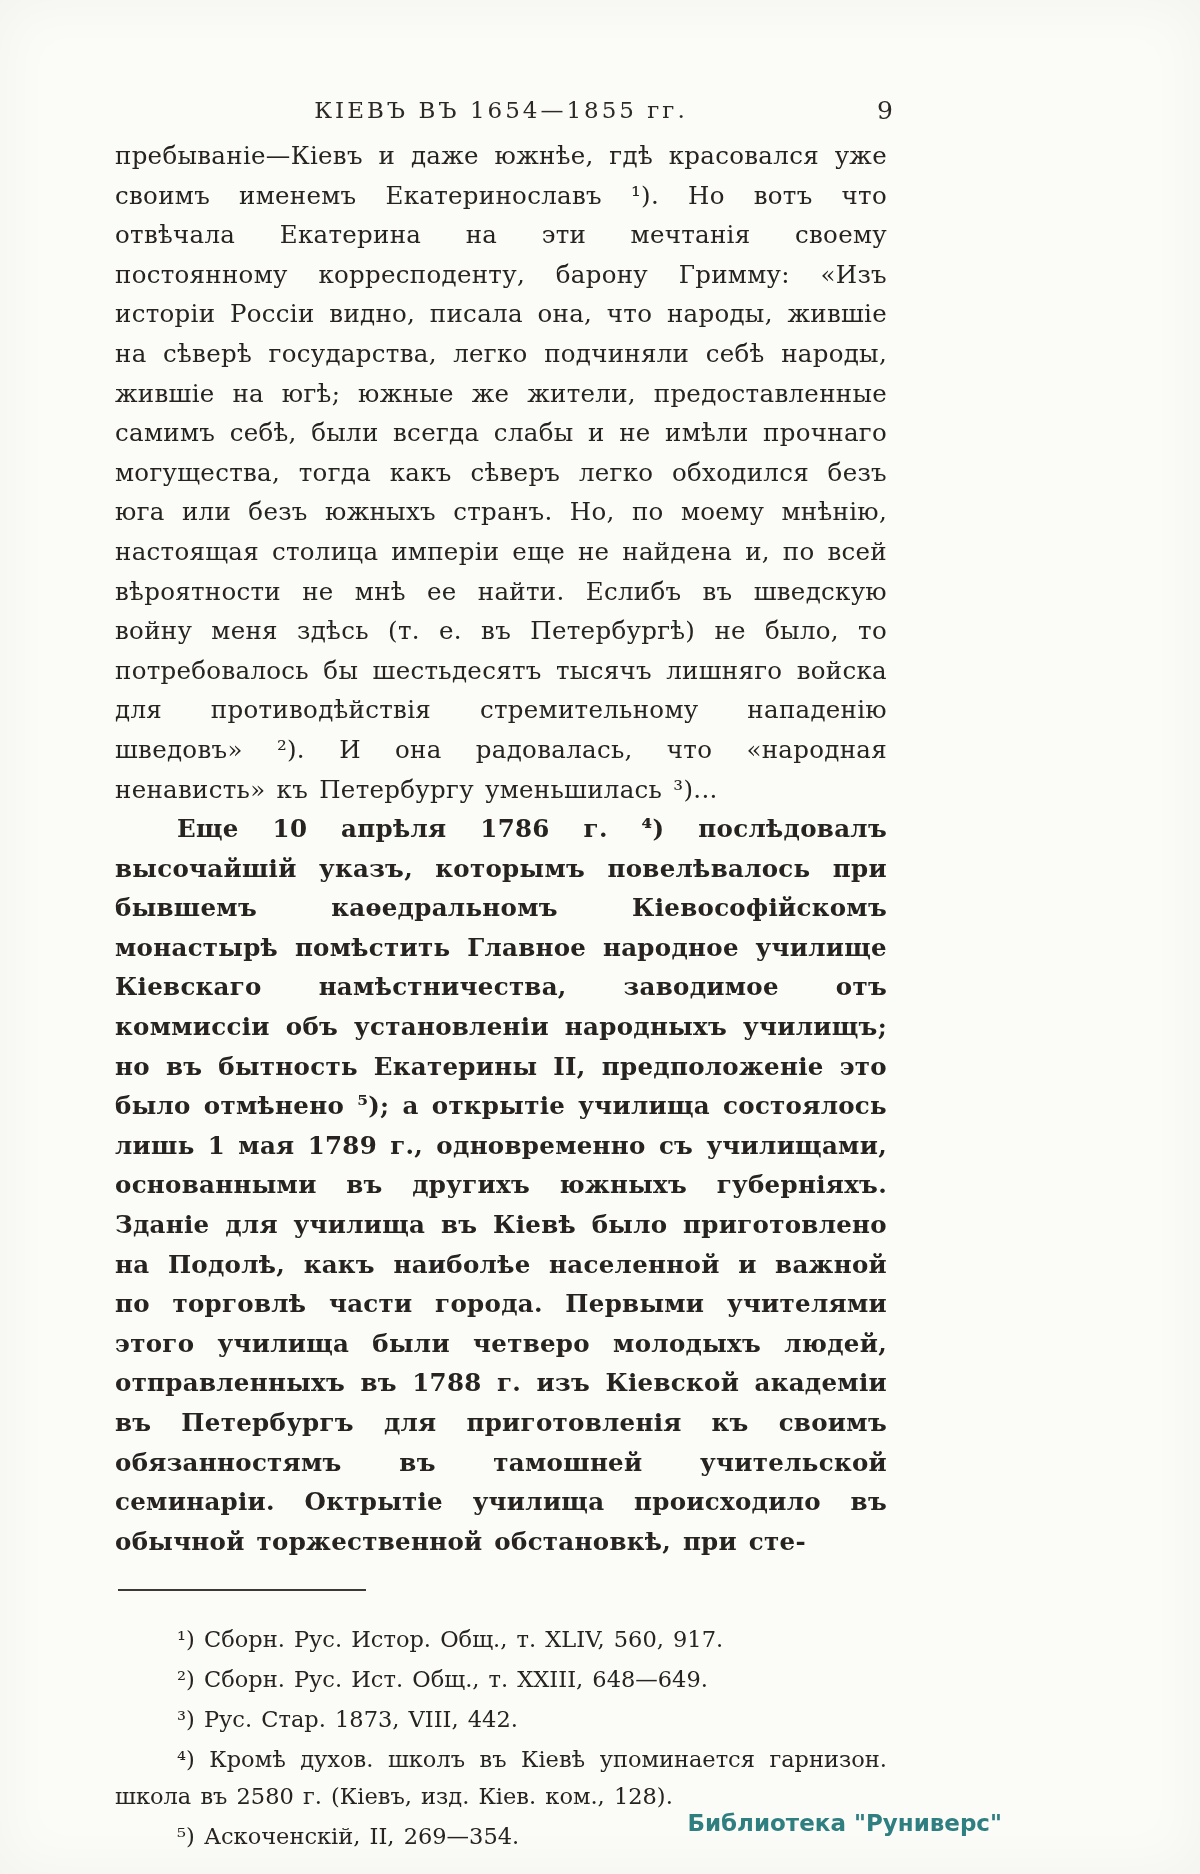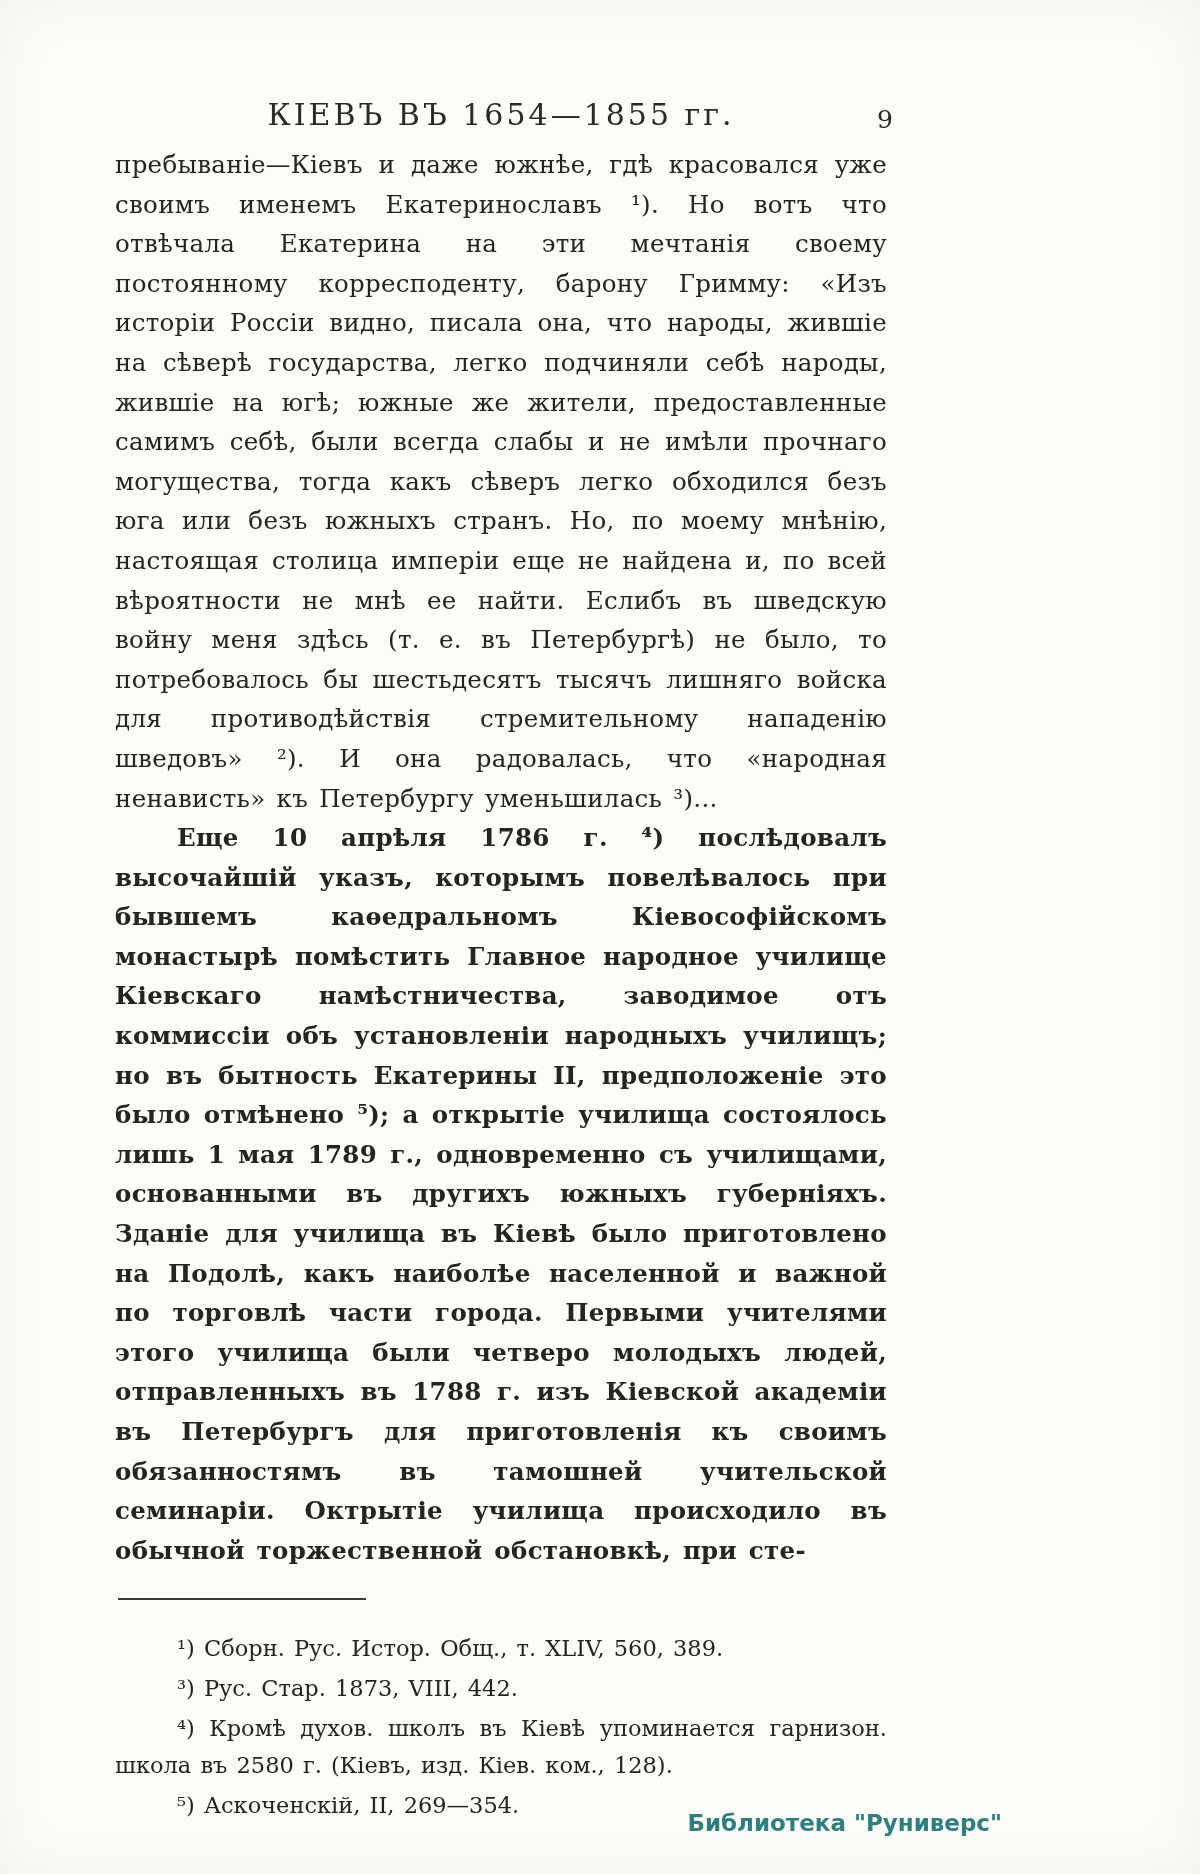--- a/index.html
+++ b/index.html
@@ -22,21 +22,21 @@
     box-shadow: inset 0 0 60px rgba(0,0,0,0.04);
   }
   .page-header {
     position: relative;
     width: 772px;
     margin-left: 115px;
     padding-top: 97px;
     text-align: center;
   }
   .running-title {
-    font-size: 30px;
+    font-size: 23px;
     letter-spacing: 3px;
     color: #2c2926;
   }
   .page-number {
     position: absolute;
     right: -6px;
     bottom: -2px;
     font-size: 25px;
     color: #2c2926;
   }
@@ -98,21 +98,22 @@
   </header>
 
   <main class="body-text">
     <p class="para">пребываніе—Кіевъ и даже южнѣе, гдѣ красовался уже своимъ именемъ Екатеринославъ ¹). Но вотъ что отвѣчала Екатерина на эти мечтанія своему постоянному корресподенту, барону Гримму: «Изъ исторіи Россіи видно, писала она, что народы, жившіе на сѣверѣ государства, легко подчиняли себѣ народы, жившіе на югѣ; южные же жители, предоставленные самимъ себѣ, были всегда слабы и не имѣли прочнаго могущества, тогда какъ сѣверъ легко обходился безъ юга или безъ южныхъ странъ. Но, по моему мнѣнію, настоящая столица имперіи еще не найдена и, по всей вѣроятности не мнѣ ее найти. Еслибъ въ шведскую войну меня здѣсь (т. е. въ Петербургѣ) не было, то потребовалось бы шестьдесятъ тысячъ лишняго войска для противодѣйствія стремительному нападенію шведовъ» ²). И она радовалась, что «народная ненависть» къ Петербургу уменьшилась ³)...</p>
     <p class="para indent">Еще 10 апрѣля 1786 г. ⁴) послѣдовалъ высочайшій указъ, которымъ повелѣвалось при бывшемъ каѳедральномъ Кіевософійскомъ монастырѣ помѣстить Главное народное училище Кіевскаго намѣстничества, заводимое отъ коммиссіи объ установленіи народныхъ училищъ; но въ бытность Екатерины II, предположеніе это было отмѣнено ⁵); а открытіе училища состоялось лишь 1 мая 1789 г., одновременно съ училищами, основанными въ другихъ южныхъ губерніяхъ. Зданіе для училища въ Кіевѣ было приготовлено на Подолѣ, какъ наиболѣе населенной и важной по торговлѣ части города. Первыми учителями этого училища были четверо молодыхъ людей, отправленныхъ въ 1788 г. изъ Кіевской академіи въ Петербургъ для приготовленія къ своимъ обязанностямъ въ тамошней учительской семинаріи. Октрытіе училища происходило въ обычной торжественной обстановкѣ, при сте-</p>
   </main>
 
   <div class="footnote-rule"></div>
 
   <section class="footnotes">
-    <p class="footnote">¹) Сборн. Рус. Истор. Общ., т. XLIV, 560, 389.</p>
+    <p class="footnote">¹) Сборн. Рус. Истор. Общ., т. XLIV, 560, 917.</p>
+    <p class="footnote">²) Сборн. Рус. Ист. Общ., т. XXIII, 648—649.</p>
     <p class="footnote">³) Рус. Стар. 1873, VIII, 442.</p>
     <p class="footnote">⁴) Кромѣ духов. школъ въ Кіевѣ упоминается гарнизон. школа въ 2580 г. (Кіевъ, изд. Кіев. ком., 128).</p>
     <p class="footnote">⁵) Аскоченскій, II, 269—354.</p>
   </section>
 
   <div class="watermark">Библиотека "Руниверс"</div>
 
 </div>
 
 </body></html>

